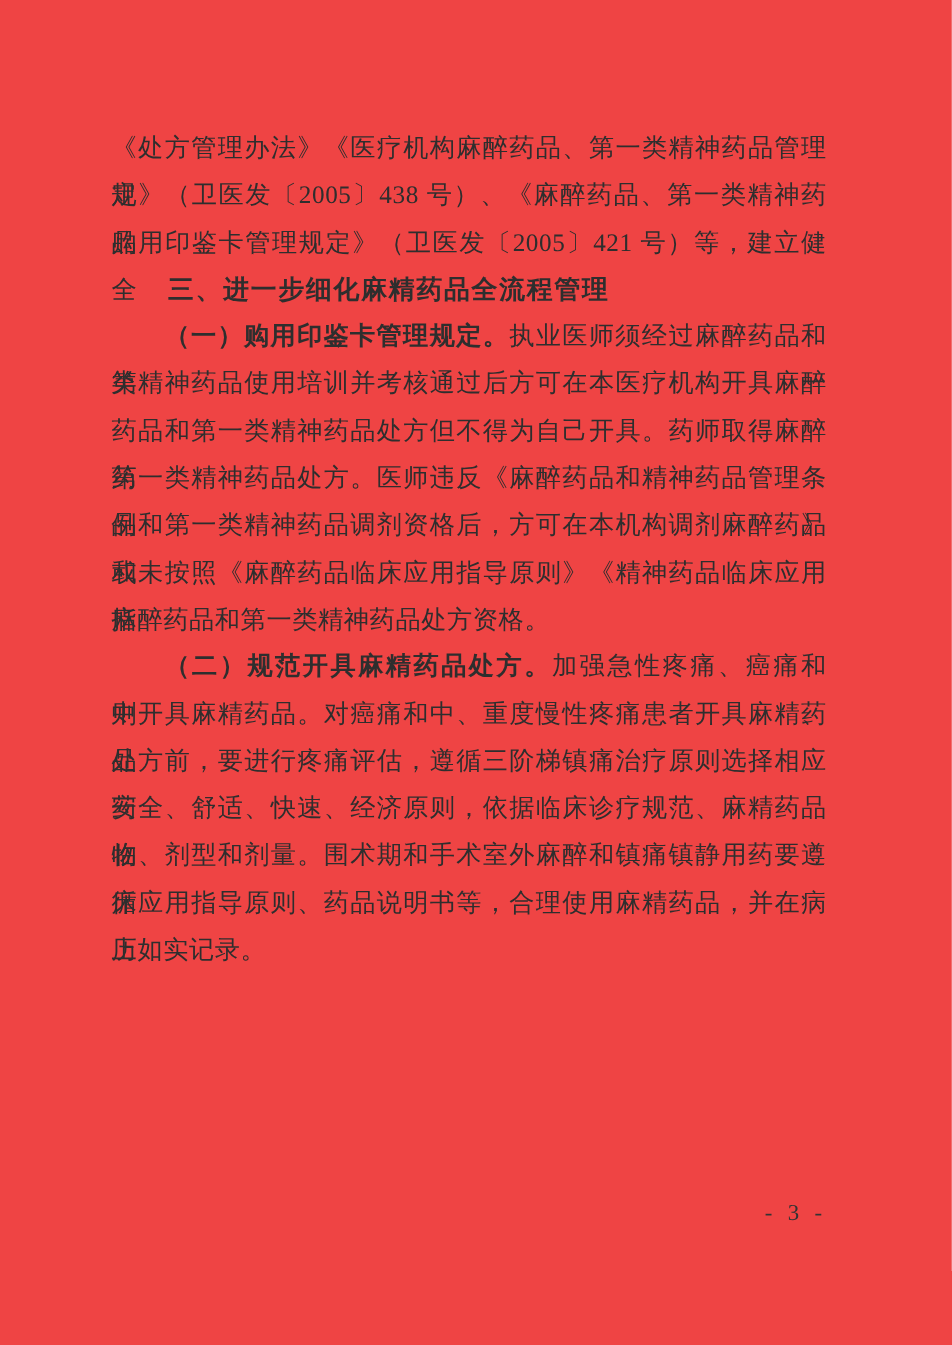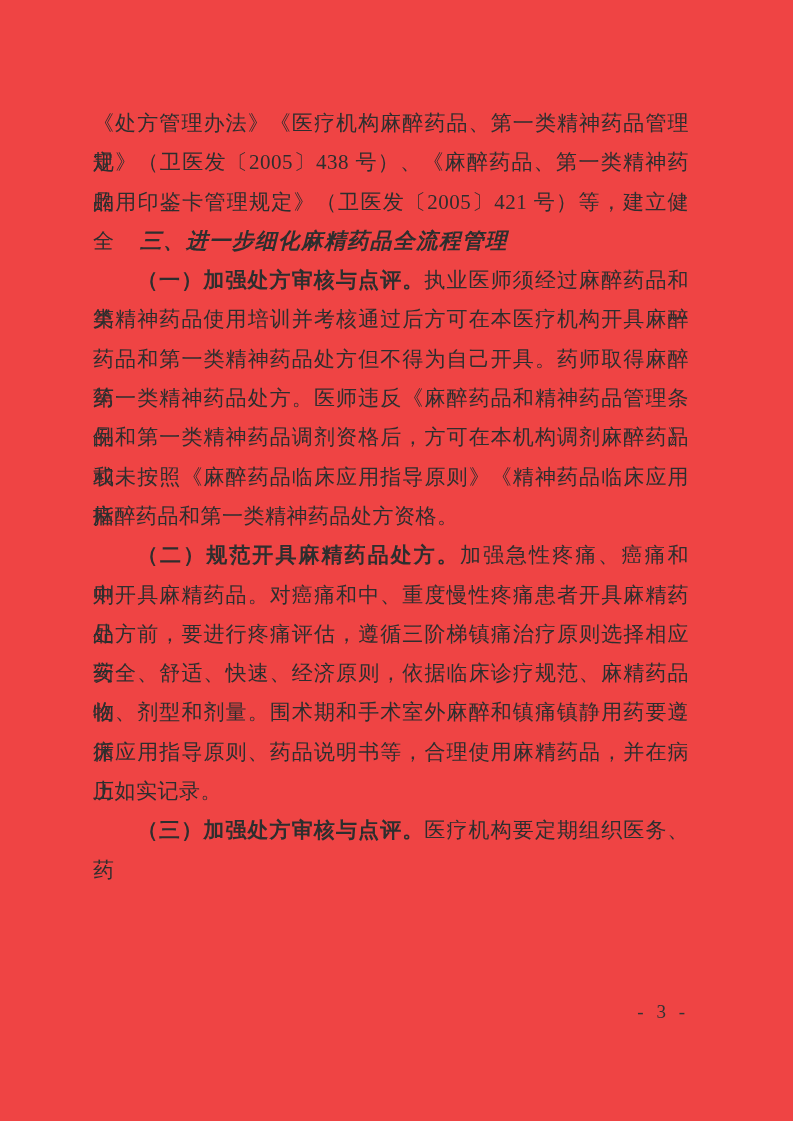--- a/index.html
+++ b/index.html
@@ -49,21 +49,20 @@
   .line .b {
     font-weight: 700;
   }
   
   .line.head {
     font-family: "Liberation Sans", "DejaVu Sans", sans-serif;
     font-weight: 700;
     font-size: 21.5px;
     text-indent: 47px;
     letter-spacing: 1.5px;
-    font-style: italic;
   }
   .page-number {
     position: absolute;
     top: 1000px;
     right: 104px;
     font-size: 19px;
     line-height: 24px;
     letter-spacing: 4px;
     color: #333;
     font-family: "Liberation Serif", "DejaVu Serif", serif;
@@ -71,30 +70,29 @@
 </style>
 </head>
 <body>
 
 <div class="page">
   <div class="content">
     <div class="line j"><span>《处方管理办法》《医疗机构麻醉药品、第一类精神药品管理规</span></div>
     <div class="line j"><span>定》（卫医发〔2005〕438 号）、《麻醉药品、第一类精神药品</span></div>
     <div class="line j"><span>购用印鉴卡管理规定》（卫医发〔2005〕421 号）等，建立健全</span></div>
     <div class="line head"><span>三、进一步细化麻精药品全流程管理</span></div>
-    <div class="line j ind"><span class="b">（一）加强处方审核与点评。</span><span>执业医师须经过麻醉药品和第一</span></div>
+    <div class="line j ind"><span class="b">（一）购用印鉴卡管理规定。</span><span>执业医师须经过麻醉药品和第一</span></div>
     <div class="line j"><span>类精神药品使用培训并考核通过后方可在本医疗机构开具麻醉</span></div>
     <div class="line j"><span>药品和第一类精神药品处方但不得为自己开具。药师取得麻醉药</span></div>
     <div class="line j"><span>第一类精神药品处方。医师违反《麻醉药品和精神药品管理条例》</span></div>
     <div class="line j"><span>品和第一类精神药品调剂资格后，方可在本机构调剂麻醉药品和</span></div>
     <div class="line j"><span>或未按照《麻醉药品临床应用指导原则》《精神药品临床应用指</span></div>
     <div class="line"><span>麻醉药品和第一类精神药品处方资格。</span></div>
     <div class="line j ind"><span class="b">（二）规范开具麻精药品处方。</span><span>加强急性疼痛、癌痛和中、</span></div>
     <div class="line j"><span>则开具麻精药品。对癌痛和中、重度慢性疼痛患者开具麻精药品</span></div>
     <div class="line j"><span>处方前，要进行疼痛评估，遵循三阶梯镇痛治疗原则选择相应药</span></div>
     <div class="line j"><span>安全、舒适、快速、经济原则，依据临床诊疗规范、麻精药品临</span></div>
     <div class="line j"><span>物、剂型和剂量。围术期和手术室外麻醉和镇痛镇静用药要遵循</span></div>
     <div class="line j"><span>床应用指导原则、药品说明书等，合理使用麻精药品，并在病历</span></div>
     <div class="line"><span>上如实记录。</span></div>
-    <div class="line j ind"><span class="b">（三）加强处方审核与点评。</span><span>医疗机构要定期组织医务、药</span></div>
   </div>
   <div class="page-number">- 3 -</div>
 </div>
 
 </body></html>

